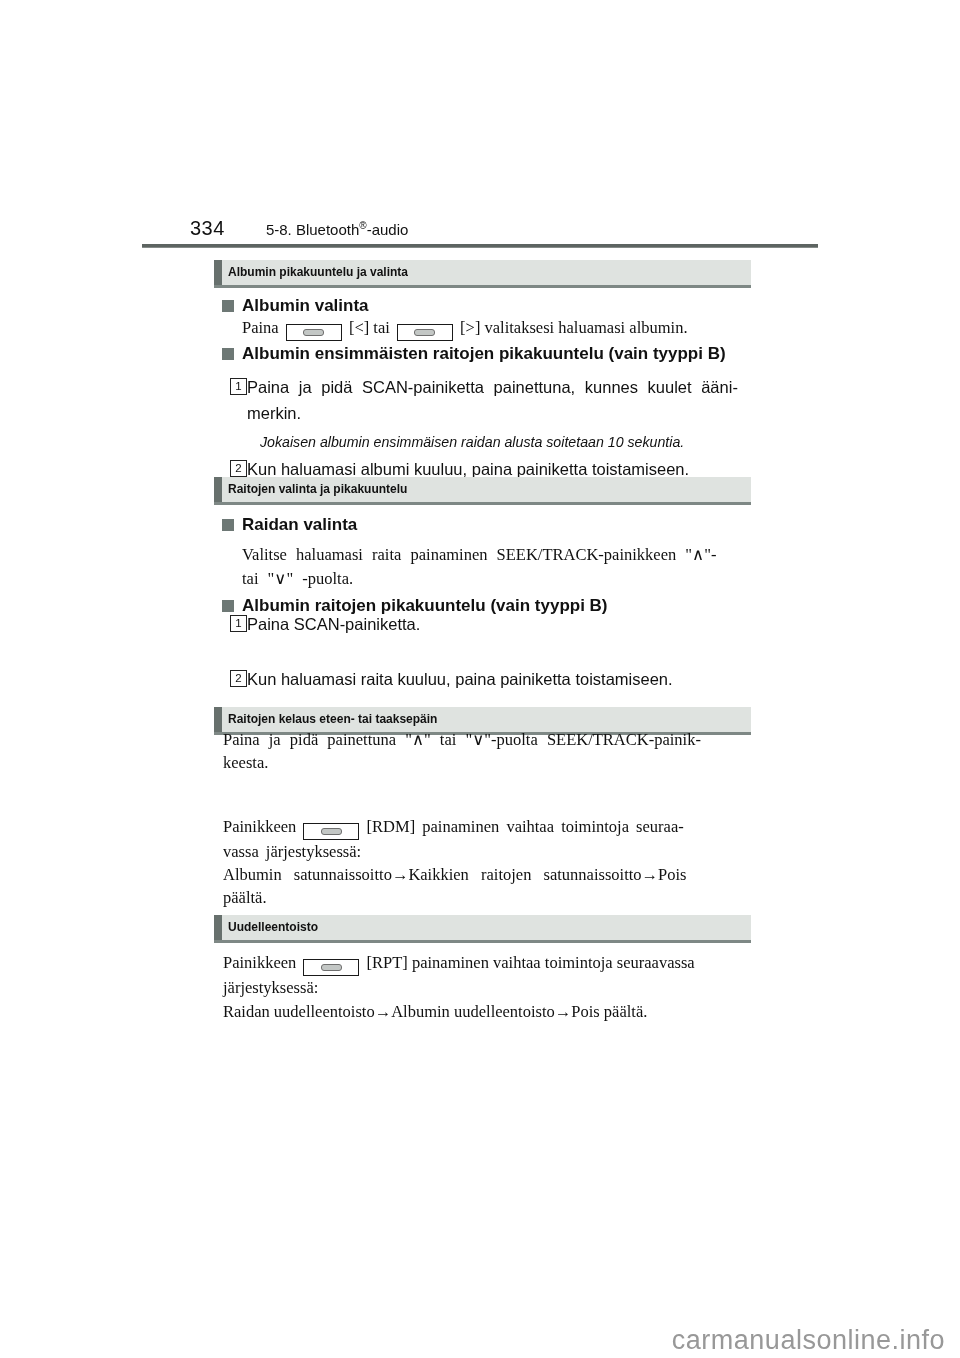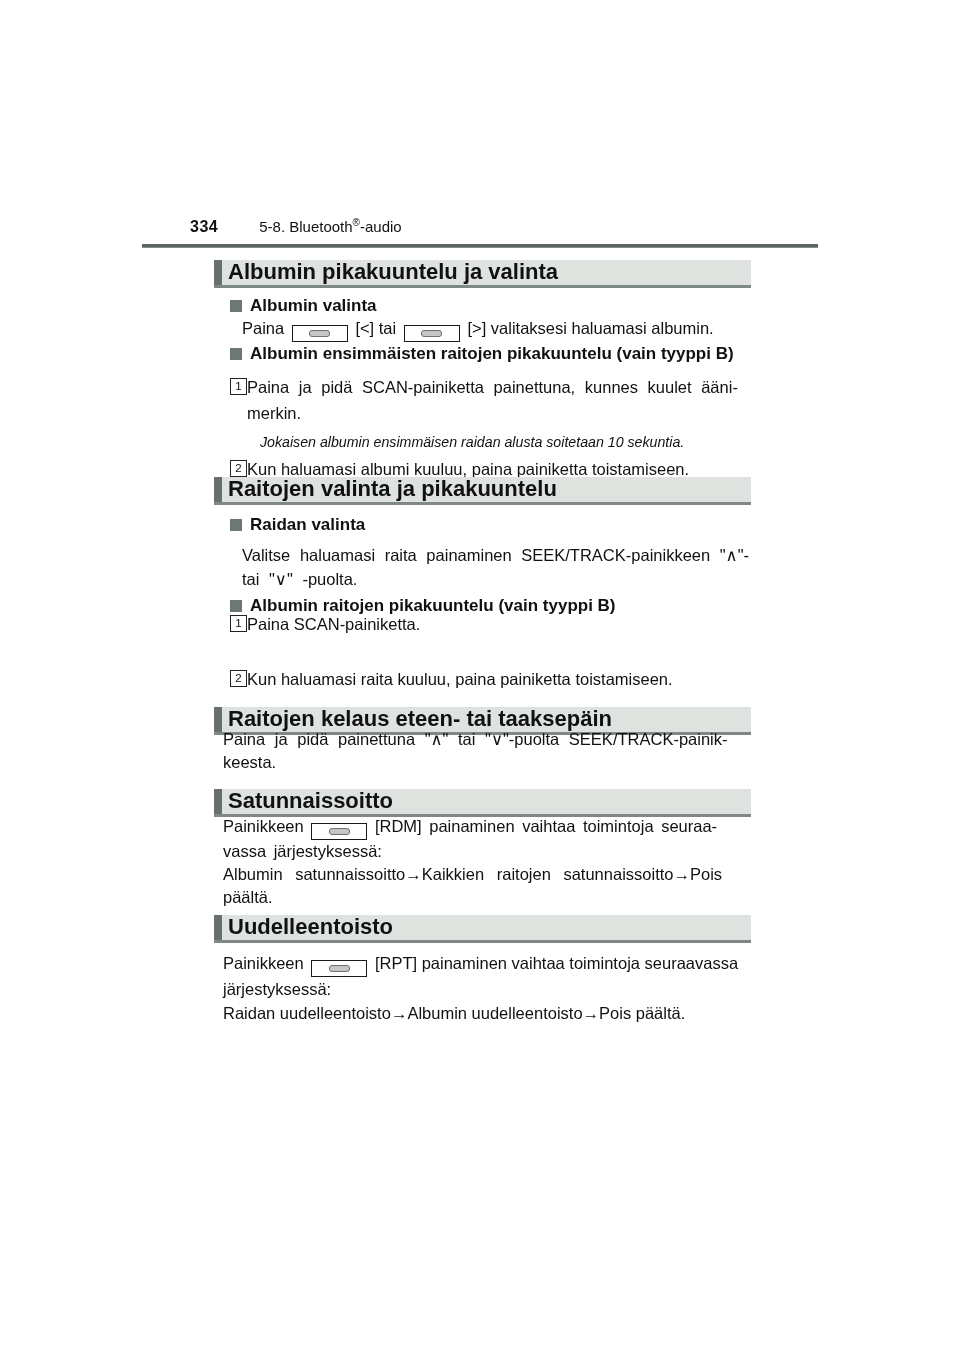--- a/index.html
+++ b/index.html
@@ -2,41 +2,41 @@
 <html><head>
 <meta charset="utf-8">
 <style>
   html,body{margin:0;padding:0;background:#ffffff;}
   #page{
     position:relative;width:960px;height:1358px;background:#ffffff;
     font-family:"Liberation Sans", sans-serif;color:#111;overflow:hidden;
   }
   
   .hdr{position:absolute;top:217px;left:190px;display:flex;align-items:baseline;}
-  .hdr .pagenum{font-size:16px;font-weight:bold;letter-spacing:0.5px;}
+  .hdr .pagenum{font-size:20px;font-weight:normal;letter-spacing:0.5px;}
   .hdr .chapter{font-size:15px;margin-left:41px;}
   .hdr sup{font-size:10px;}
   .hdr-rule{position:absolute;top:244px;left:142px;width:676px;height:4px;
     background:linear-gradient(to bottom,#5d6461 65%,#9ba19e);}
   
   .bar{
     position:absolute;left:214px;width:537px;height:25px;
     background:#dfe3e0;border-bottom:3px solid #7e8885;
     display:flex;align-items:center;box-sizing:content-box;
   }
   .bar::before{content:"";display:block;width:8px;height:100%;
     background:#67706d;flex:0 0 8px;}
-  .bar .bar-title{font-size:22px;font-weight:bold;padding-left:6px;
+  .bar .bar-title{font-size:12px;font-weight:bold;padding-left:6px;
     white-space:nowrap;padding-bottom:1px;}
   
-  .subhead{position:absolute;left:230px;display:flex;align-items:center;text-align:right;}
+  .subhead{position:absolute;left:222px;display:flex;align-items:center;text-align:right;}
   .subhead .bullet{width:12px;height:12px;background:#6d7875;margin-right:8px;flex:0 0 12px;}
   .subhead .subhead-text{font-size:17px;font-weight:bold;white-space:nowrap;}
   
-  .para{position:absolute;font-size:16.5px;line-height:24px;}
+  .para{position:absolute;font-size:16.5px;line-height:24px;font-family:Liberation Serif, serif;}
   .ml{white-space:pre-line;}
   .ws3{word-spacing:3px;}
   .ws5{word-spacing:5px;}
   .ws8{word-spacing:8px;}
   .lh23{line-height:23px;}
   
   .step{position:absolute;left:230px;width:521px;display:flex;align-items:flex-start;}
   .step-num{
     flex:0 0 auto;width:15px;height:15px;border:1px solid #222;margin-top:4px;
     display:flex;align-items:center;justify-content:center;
@@ -132,23 +132,20 @@
     <span class="step-text">Kun haluamasi raita kuuluu, paina painiketta toistamiseen.</span>
   </div>
 
   <div class="bar" style="top:707px">
     <span class="bar-title">Raitojen kelaus eteen- tai taaksepäin</span>
   </div>
 
   <div class="para ml ws5 lh23" style="top:728px;left:223px;width:532px">Paina ja pidä painettuna "∧" tai "∨"-puolta SEEK/TRACK-painik-
 keesta.</div>
 
-  <div class="bar" style="top:789px">
-    <span class="bar-title">Satunnaissoitto</span>
-  </div>
 
   <div class="para lh23" style="top:815px;left:223px;width:532px">
     <div>
       <span class="ws3">Painikkeen</span>
       <span class="btn-key">
           <span class="pill"></span>
         </span>
       <span class="ml ws3">[RDM] painaminen vaihtaa toimintoja seuraa-
 vassa järjestyksessä:</span>
     </div>
@@ -165,14 +162,15 @@
       <span>Painikkeen</span>
       <span class="btn-key">
           <span class="pill"></span>
         </span>
       <span class="ml">[RPT] painaminen vaihtaa toimintoja seuraavassa
 järjestyksessä:</span>
     </div>
     <div class="ml">Raidan uudelleentoisto→Albumin uudelleentoisto→Pois päältä.</div>
   </div>
 
+  <div class="watermark">carmanualsonline.info</div>
 
 </div>
 
 </body></html>

